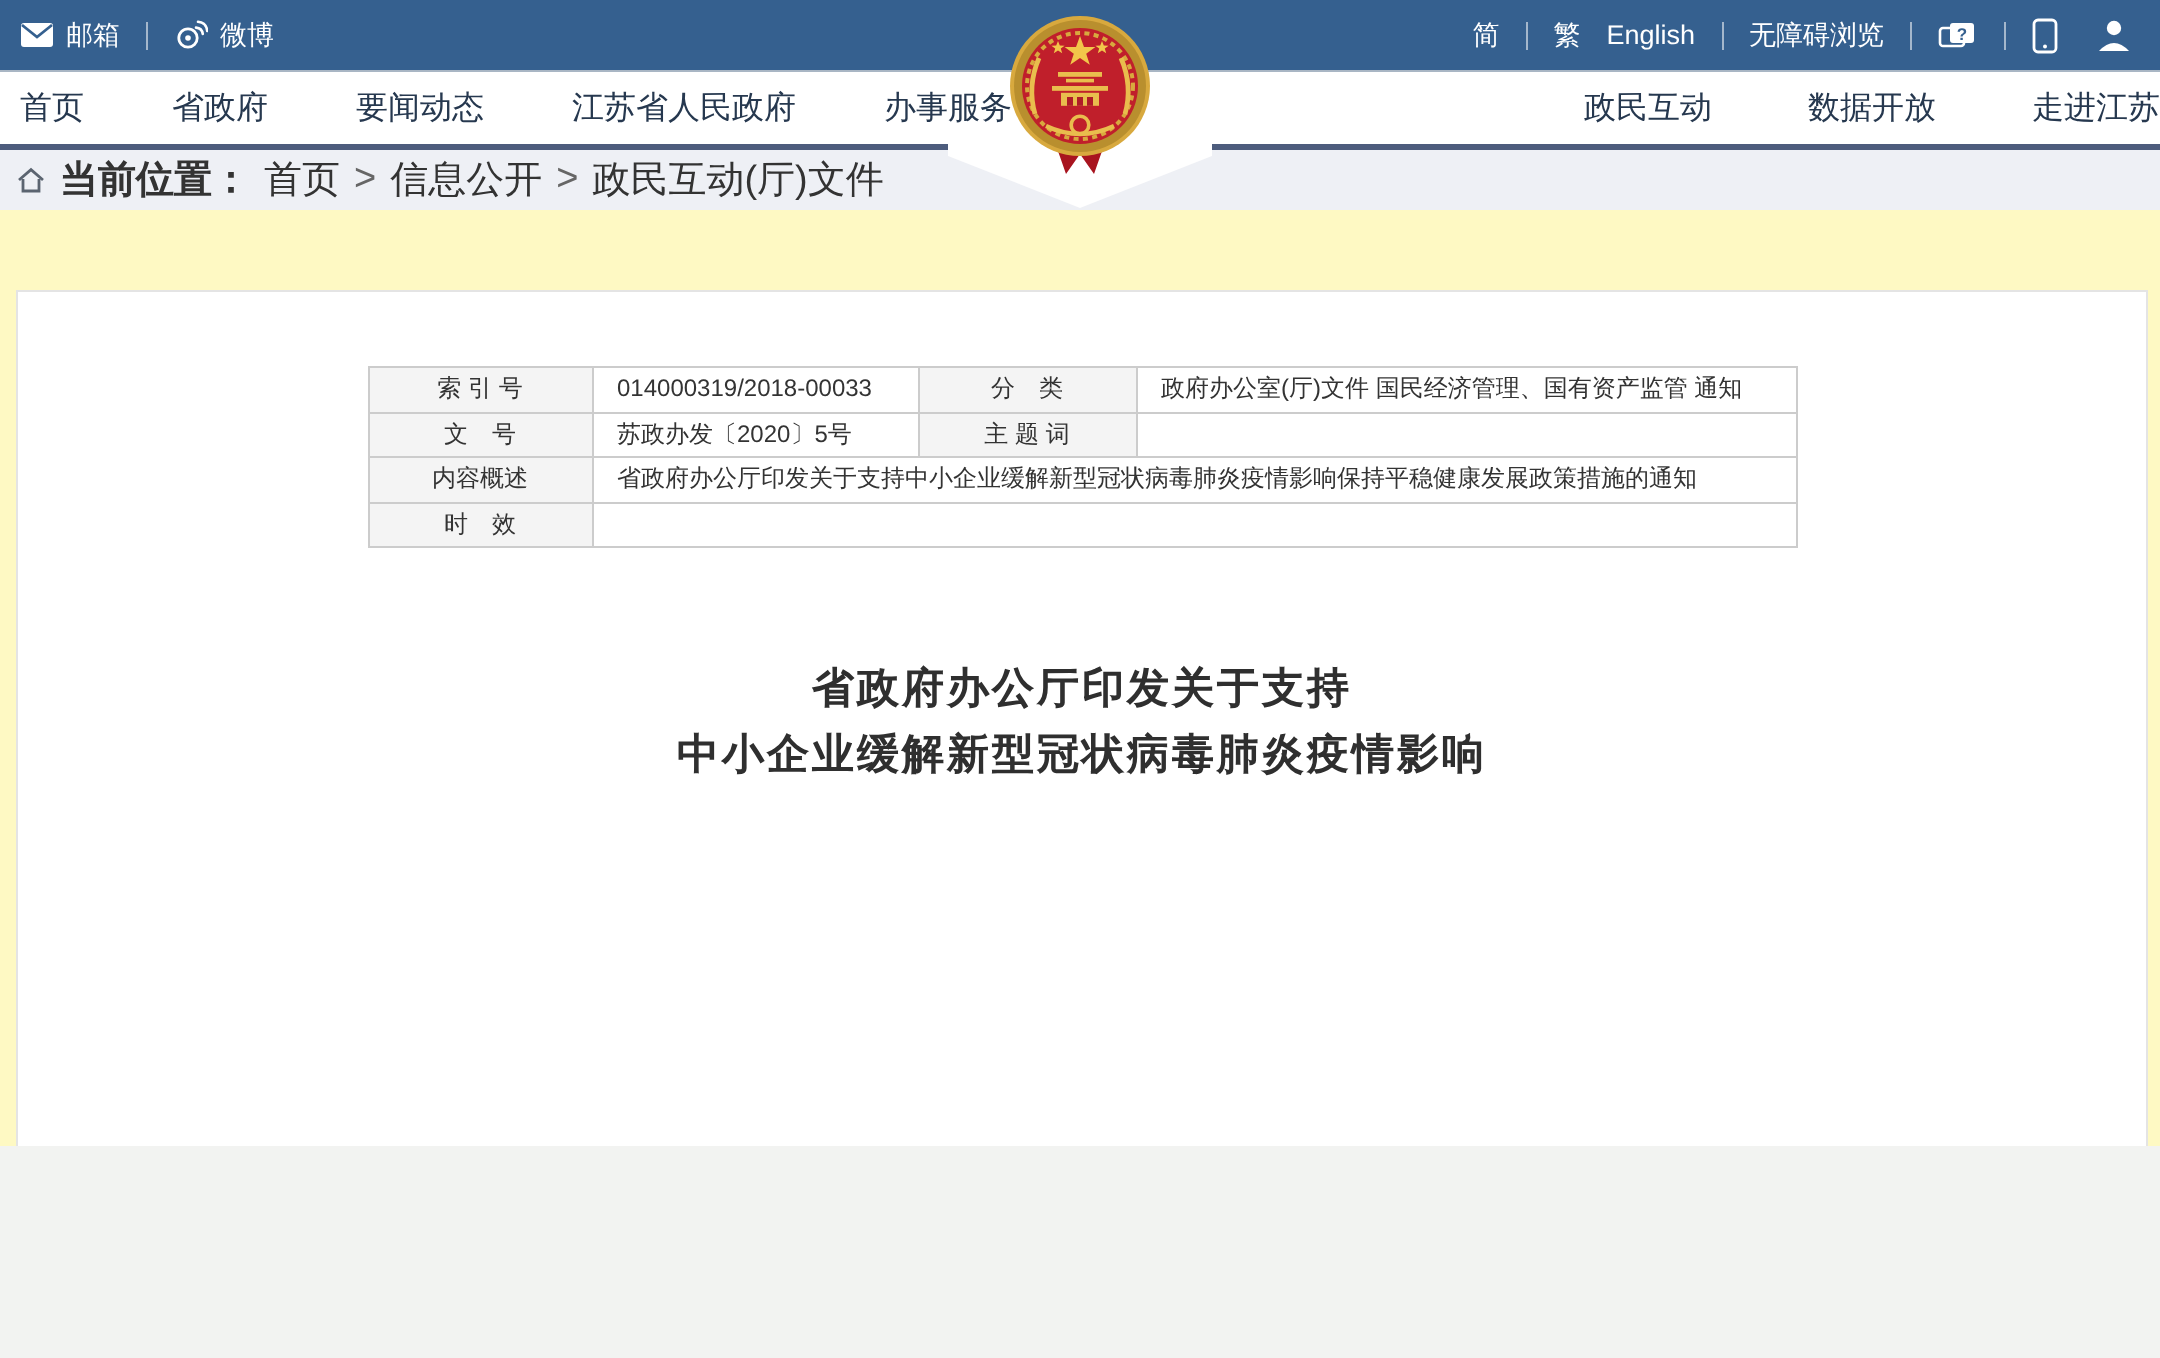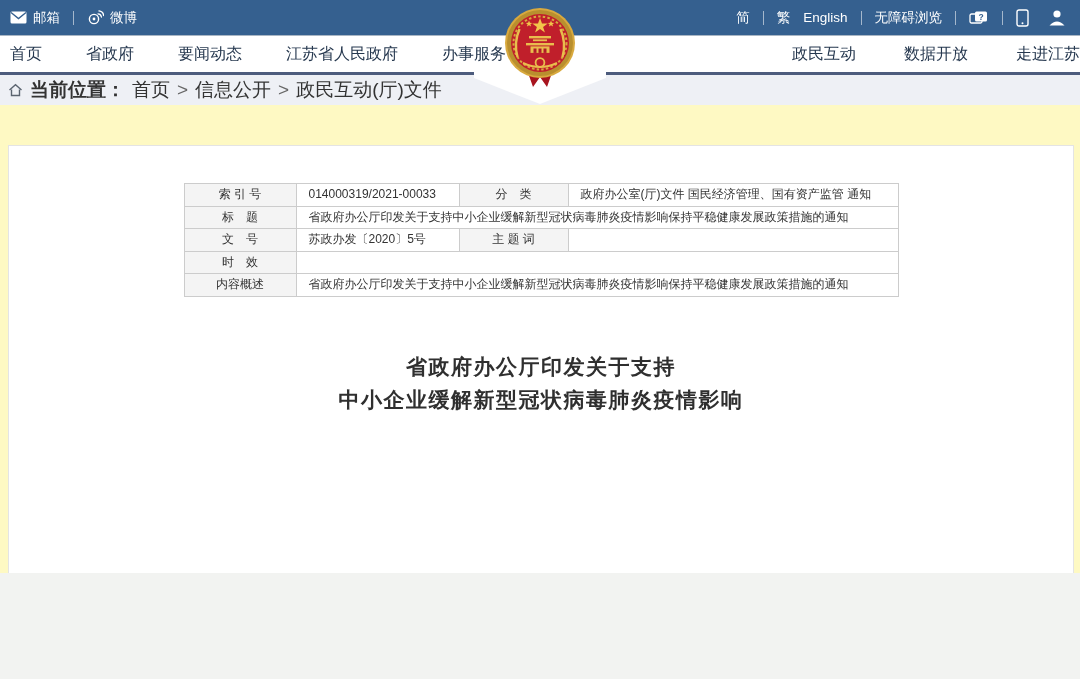--- a/index.html
+++ b/index.html
@@ -212,41 +212,37 @@
       <table class="meta">
         <colgroup>
             <col class="col-l1">
             <col class="col-v1">
             <col class="col-l2">
             <col class="col-v2">
           </colgroup>
         <tbody>
             <tr>
           <th>索 引 号</th>
-          <td>014000319/2021-00033</td>
+          <td>014000319/2018-00033</td>
           <th>分　类</th>
           <td>政府办公室(厅)文件 国民经济管理、国有资产监管 通知</td>
-        </tr>
-        <tr>
-          <th>标　题</th>
-          <td colspan="3">省政府办公厅印发关于支持中小企业缓解新型冠状病毒肺炎疫情影响保持平稳健康发展政策措施的通知</td>
         </tr>
         <tr>
           <th>文　号</th>
           <td>苏政办发〔2020〕5号</td>
           <th>主 题 词</th>
           <td></td>
         </tr>
         <tr>
+          <th>内容概述</th>
+          <td colspan="3">省政府办公厅印发关于支持中小企业缓解新型冠状病毒肺炎疫情影响保持平稳健康发展政策措施的通知</td>
+        </tr>
+        <tr>
           <th>时　效</th>
           <td colspan="3"></td>
-        </tr>
-        <tr>
-          <th>内容概述</th>
-          <td colspan="3">省政府办公厅印发关于支持中小企业缓解新型冠状病毒肺炎疫情影响保持平稳健康发展政策措施的通知</td>
         </tr>
       </tbody>
         </table>
 
       <div class="doc-title">
         <div class="t-line">省政府办公厅印发关于支持</div>
         <div class="t-line">中小企业缓解新型冠状病毒肺炎疫情影响</div>
 
       </div>
 

